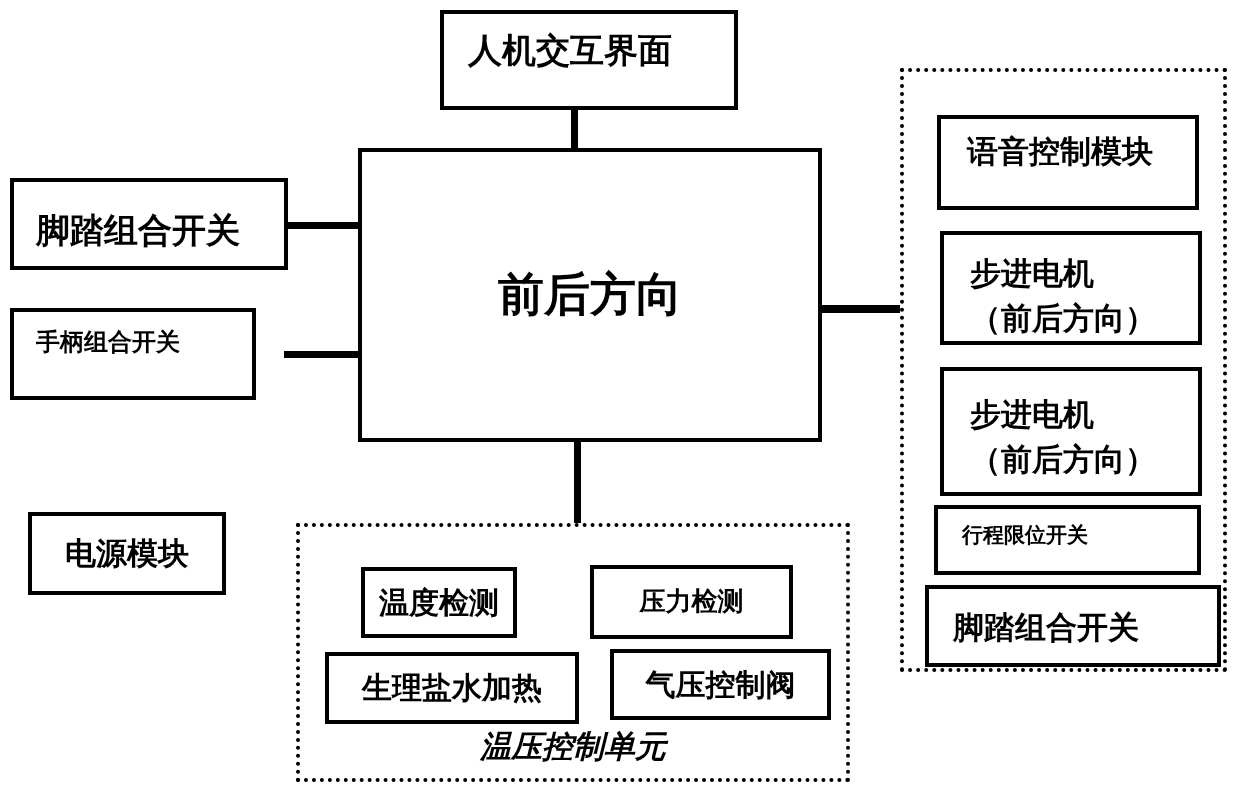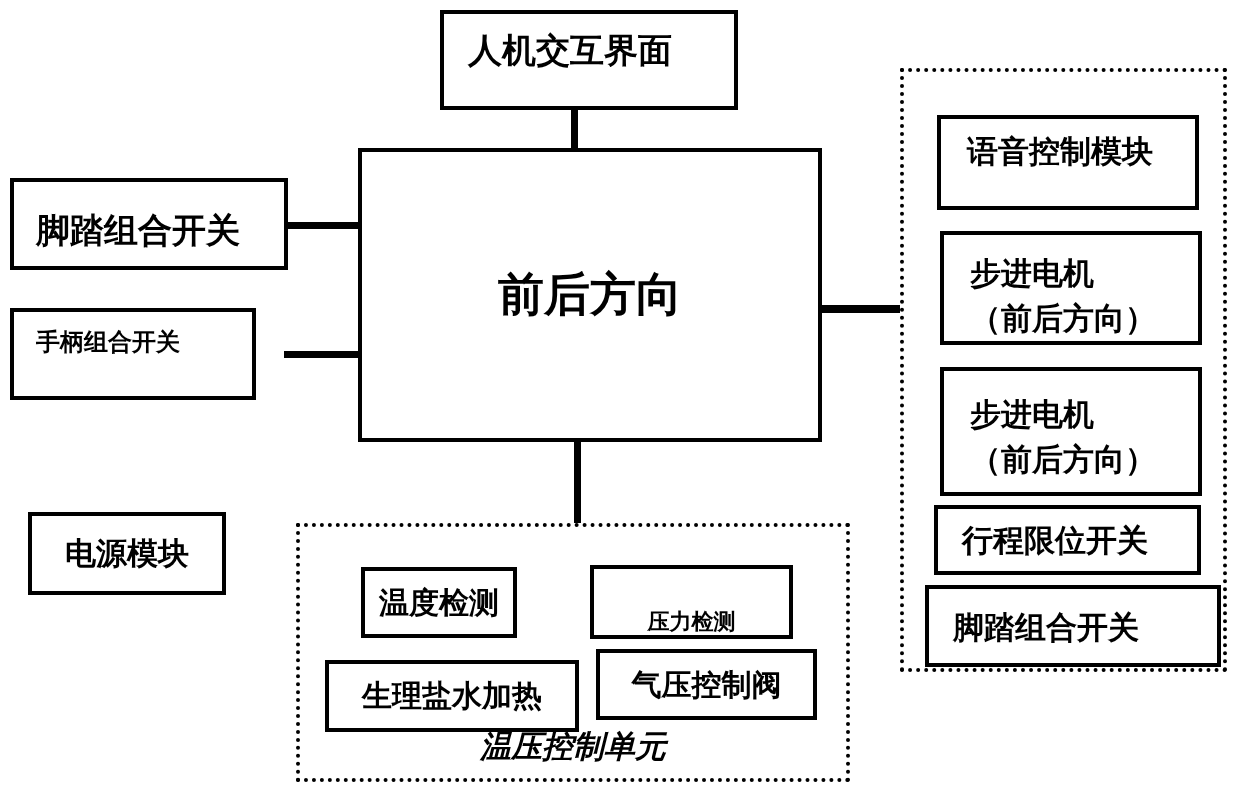--- a/index.html
+++ b/index.html
@@ -73,45 +73,45 @@
   </div>
 
   <div class="box center" style="left:28px; top:512px; width:198px; height:83px; font-size:31px;">
     <span>电源模块</span>
   </div>
 
   <div class="dotted" style="left:296px; top:523px; width:554px; height:259px;">
     <div class="box center" style="left:61px; top:40px; width:156px; height:71px; font-size:30px;">
       <span>温度检测</span>
     </div>
-    <div class="box center" style="left:290px; top:38px; width:203px; height:74px; font-size:22px;align-items:flex-end;">
+    <div class="box center" style="left:290px; top:38px; width:203px; height:74px; font-size:26px;">
       <span>压力检测</span>
     </div>
-    <div class="box center" style="left:25px; top:133px; width:254px; height:72px; font-size:30px;">
+    <div class="box center" style="left:25px; top:125px; width:254px; height:72px; font-size:30px;">
       <span>生理盐水加热</span>
     </div>
-    <div class="box center" style="left:296px; top:122px; width:221px; height:71px; font-size:30px;">
+    <div class="box center" style="left:310px; top:122px; width:221px; height:71px; font-size:30px;">
       <span>气压控制阀</span>
     </div>
     <div class="caption">温压控制单元</div>
   </div>
 
   <div class="dotted" style="left:900px; top:68px; width:327px; height:604px;">
     <div class="box topleft" style="left:33px; top:43px; width:262px; height:95px; font-size:31px; padding:14px 16px 0 26px;">
       <span>语音控制模块</span>
     </div>
     <div class="box topleft two-line" style="left:36px; top:159px; width:262px; height:114px; font-size:31px; padding:17px 0 0 26px; line-height:1.45;">
       <span>步进电机</span>
       <span>（前后方向）</span>
     </div>
     <div class="box topleft two-line" style="left:36px; top:295px; width:262px; height:129px; font-size:31px; padding:22px 0 0 26px; line-height:1.45;">
       <span>步进电机</span>
       <span>（前后方向）</span>
     </div>
-    <div class="box topleft" style="left:30px; top:433px; width:267px; height:70px; font-size:31px; padding:13px 0 0 24px;">
+    <div class="box topleft" style="left:30px; top:433px; width:267px; height:70px; font-size:21px; padding:13px 0 0 24px;">
       <span>行程限位开关</span>
     </div>
     <div class="box topleft" style="left:21px; top:513px; width:296px; height:82px; font-size:31px; padding:20px 0 0 24px;">
       <span>脚踏组合开关</span>
     </div>
   </div>
 
 </div>
 
 </body></html>

